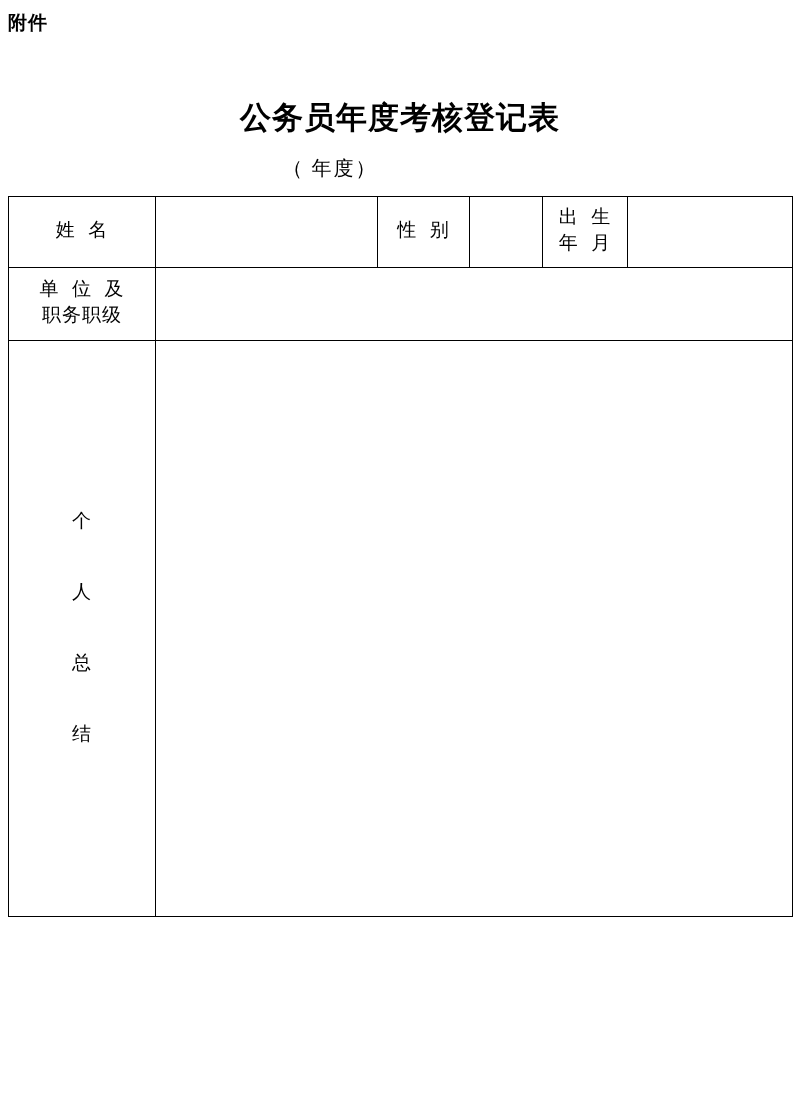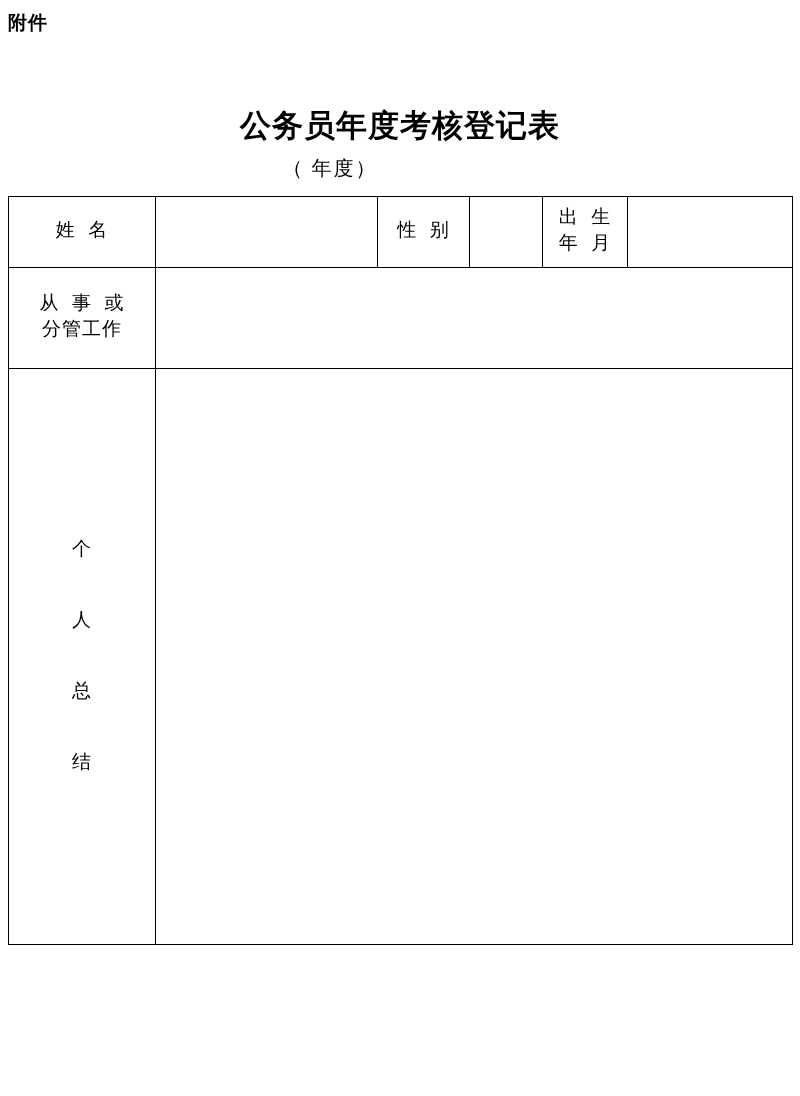--- a/index.html
+++ b/index.html
@@ -34,21 +34,20 @@
   .doc-title {
     position: absolute;
     left: 0;
     top: 97px;
     width: 800px;
     text-align: center;
     font-family: "DejaVu Serif", "Liberation Serif", serif;
     font-weight: bold;
     font-size: 31px;
     letter-spacing: 1px;
-    margin-top: 8px;
   }
   .doc-subtitle {
     position: absolute;
     left: 0;
     top: 155px;
     width: 660px;
     text-align: center;
     font-size: 20px;
     letter-spacing: 2px;
   }
@@ -113,26 +112,26 @@
         <td class="lbl" style="height:70px">姓    名</td>
         <td class="blank"></td>
         <td class="lbl">性    别</td>
         <td class="blank"></td>
         <td class="lbl">出  生
 年  月</td>
         <td class="blank"></td>
       </tr>
 
 
-
       <tr>
-        <td class="lbl" style="height:100px">从 事 或
-分管工作</td>
+        <td class="lbl" style="height:72px">单 位 及
+职务职级</td>
         <td class="blank" colspan="5"></td>
       </tr>
+
 
       <tr>
         <td class="vert-label" style="height:575px">
           <span>个</span>
           <span>人</span>
           <span>总</span>
           <span>结</span>
         </td>
         <td class="blank" colspan="5" style="vertical-align:top"></td>
       </tr>

